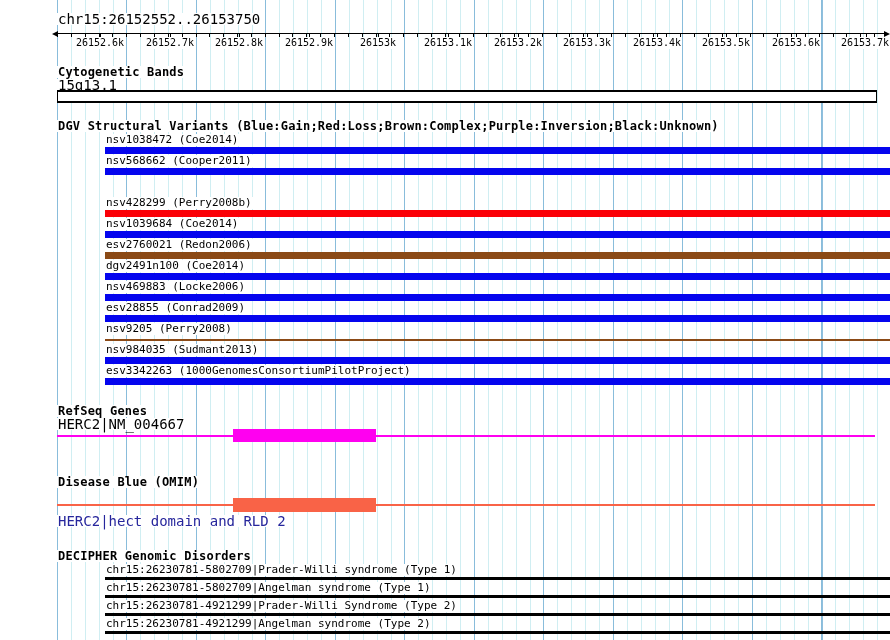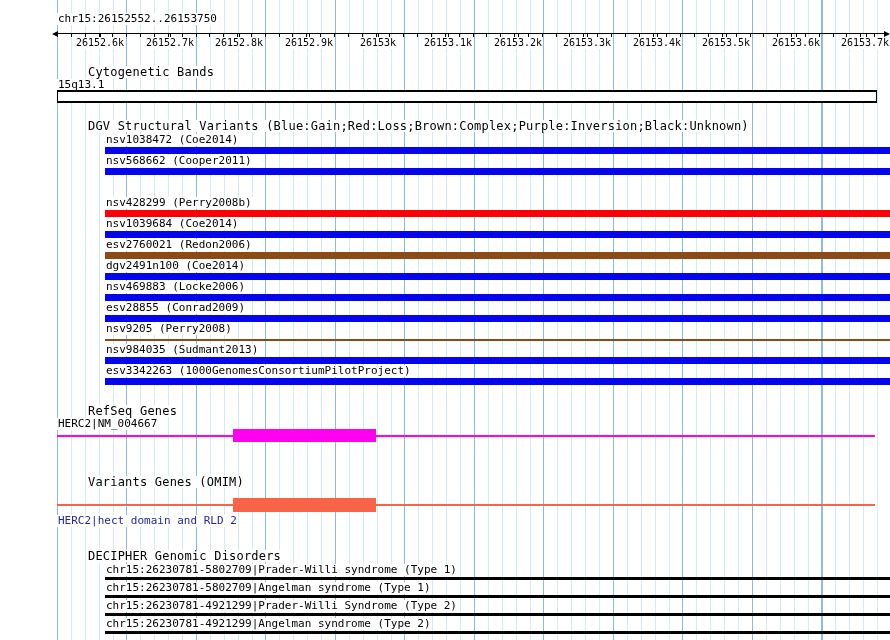--- a/index.html
+++ b/index.html
@@ -7,22 +7,22 @@
     position:relative;width:890px;height:640px;background:#ffffff;overflow:hidden;
     font-family:"DejaVu Sans Mono","Liberation Mono",monospace;color:#000;
   }
   
   #grid{
     position:absolute;left:57px;top:0;width:831px;height:640px;
     background-image:
       repeating-linear-gradient(to right, rgba(125,180,215,0.85) 0 1px, transparent 1px 69.5px),
       repeating-linear-gradient(to right, #d0eef2 0 1px, transparent 1px 13.9px);
   }
-  .txt{position:absolute;background:#ffffff;white-space:pre;line-height:12px;font-size:11px;padding:0 1px;}
-  .hdr{font-weight:normal;font-size:12px;letter-spacing:0.2px;margin-left:30px;}
+  .txt{position:absolute;background:#ffffff;white-space:pre;line-height:12px;font-size:14px;padding:0 1px;}
+  .hdr{font-weight:bold;font-size:12px;letter-spacing:0.2px;}
   
   #ruler-line{position:absolute;left:57px;top:33px;width:828px;height:1px;background:#000;}
   .arrow{position:absolute;width:0;height:0;border-top:3px solid transparent;border-bottom:3px solid transparent;}
   #arrow-left{left:52px;top:31px;border-right:6px solid #000;}
   #arrow-right{left:884px;top:31px;border-left:6px solid #000;}
   #minor-ticks{position:absolute;left:57px;top:33px;width:828px;height:4px;
     background:repeating-linear-gradient(to right,#000 0 1px,transparent 1px 13.85px);}
   #major-ticks{position:absolute;left:100px;top:33px;width:767px;height:7px;
     background:repeating-linear-gradient(to right,#000 0 1px,transparent 1px 69.6px);}
   .ruler-label{position:absolute;top:37px;transform:translateX(-50%);background:#fff;
@@ -118,21 +118,21 @@
     <div class="feat-bar" style="background-color: rgb(5, 5, 238);"></div>
   </div>
 
   <div class="txt hdr" style="left:57px;top:405px;">RefSeq Genes</div>
   <div class="txt" style="left:57px;top:418px;">HERC2|NM_004667</div>
   <div class="gene-glyph" style="top:429px;height:14px;">
     <div class="gene-line" style="top: 6px; background-color: rgb(255, 0, 240);"></div>
     <div class="gene-box" style="top: 0px; height: 13px; background-color: rgb(255, 0, 240);"></div>
   </div>
 
-  <div class="txt hdr" style="left:57px;top:476px;">Variants Genes (OMIM)</div>
+  <div class="txt hdr" style="left:57px;top:476px;">Disease Blue (OMIM)</div>
   <div class="gene-glyph" style="top:498px;height:15px;">
     <div class="gene-line" style="top: 6px; background-color: rgb(249, 99, 71);"></div>
     <div class="gene-box" style="top: 0px; height: 14px; background-color: rgb(249, 99, 71);"></div>
   </div>
   <div class="txt" style="left: 57px; top: 515px; color: rgb(38, 38, 156);">HERC2|hect domain and RLD 2</div>
 
   <div class="txt hdr" style="left:57px;top:550px;">DECIPHER Genomic Disorders</div>
 
   <div class="feat-row" style="top:564px">
     <span class="feat-label">chr15:26230781-5802709|Prader-Willi syndrome (Type 1)</span>

